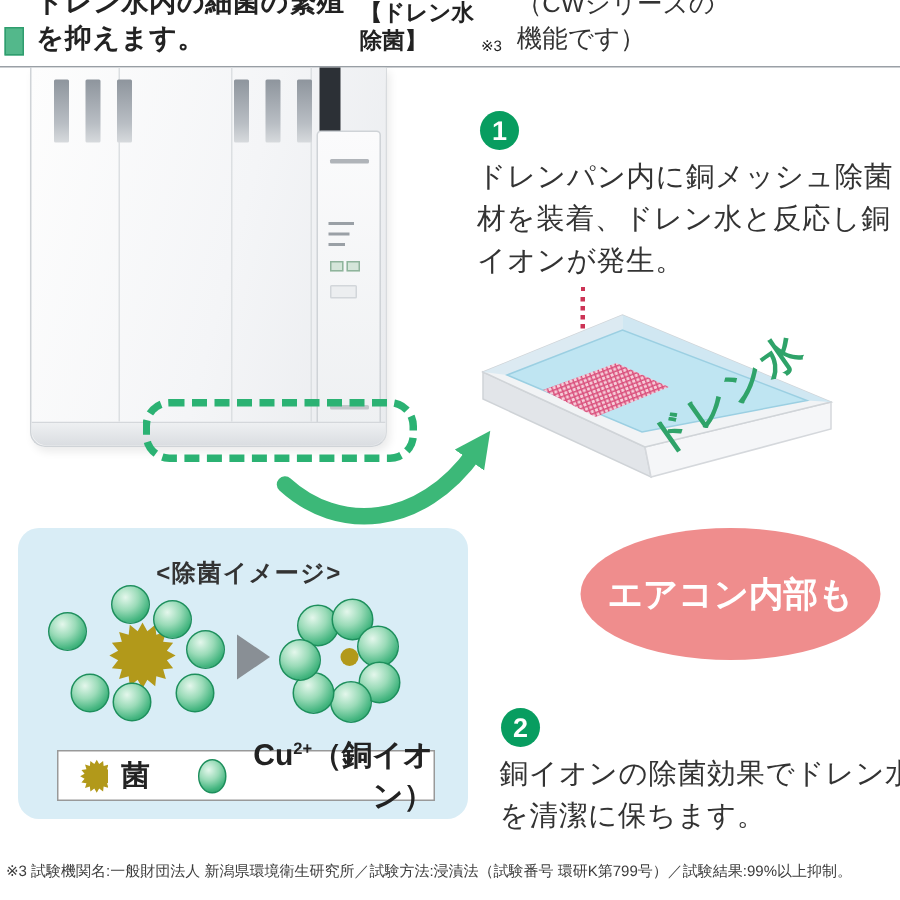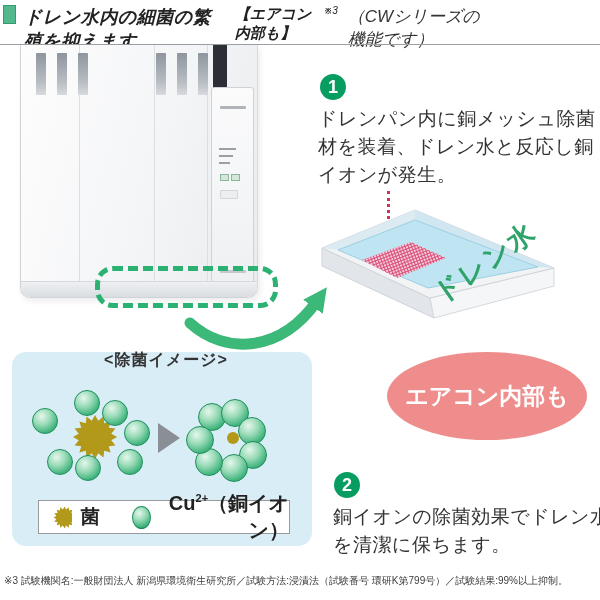--- a/index.html
+++ b/index.html
@@ -5,21 +5,21 @@
   * { margin:0; padding:0; box-sizing:border-box; }
   html,body { width:600px; height:600px; }
   body {
     font-family:"Liberation Sans","DejaVu Sans",sans-serif;
     background:#fff; color:#333; overflow:hidden; position:relative;
   }
   .abs { position:absolute; }
 
   
   .header { position:absolute; left:0; top:5px; width:488px; height:32px;
-            display:flex; align-items:flex-start;font-style:italic; }
+            display:flex; align-items:flex-end; }
   .hdr-square { width:19px; height:19px; background:#53b88b; border:1px solid #2f9d6e;
                 margin:0 8px 0 3px; }
   .hdr-title { font-size:18px; font-weight:bold; color:#222; letter-spacing:0.5px; }
   .hdr-tag   { font-size:15px; font-weight:bold; color:#222; margin-left:6px; }
   .hdr-sup   { font-size:10px; color:#222; vertical-align:top; margin-left:1px; }
   .hdr-series{ font-size:17px; color:#333; margin-left:10px; }
   .hdr-rule  { position:absolute; left:0; top:44px; width:600px; height:0;
                border-top:1px solid #9aa0a6; }
 
   
@@ -98,21 +98,21 @@
   <defs>
     <symbol id="burst" viewBox="0 0 100 100">
       <polygon points="98,50 85.3,57 94.4,68.4 79.9,70 83.9,83.9 70,79.9 68.4,94.4 57,85.3 50,98 43,85.3 31.6,94.4 30,79.9 16.1,83.9 20.1,70 5.6,68.4 14.7,57 2,50 14.7,43 5.6,31.6 20.1,30 16.1,16.1 30,20.1 31.6,5.6 43,14.7 50,2 57,14.7 68.4,5.6 70,20.1 83.9,16.1 79.9,30 94.4,31.6 85.3,43" fill="#b2991a"></polygon>
     </symbol>
   </defs>
 </svg>
 
 <div class="header">
   <div class="hdr-square"></div>
   <span class="hdr-title">ドレン水内の細菌の繁殖を抑えます。</span>
-  <span class="hdr-tag">【エアコン内部も】</span>
+  <span class="hdr-tag">【ドレン水除菌】</span>
   <span class="hdr-sup">※3</span>
   <span class="hdr-series">（CWシリーズの機能です）</span>
 </div>
 <div class="hdr-rule"></div>
 
 <div class="abs ac-unit">
   <div class="seam" style="left:58px"></div>
   <div class="seam" style="left:133px"></div>
   <div class="seam" style="left:186px"></div>
   <div class="slat" style="left:15px"></div>
@@ -168,21 +168,21 @@
   <polygon points="26,52 103,22 226,69 116,90" fill="#bfe5f2" stroke="#9bcfe2" stroke-width="1"></polygon>
   <polygon points="50,62 99,44 134,60 85,80" fill="url(#mesh)"></polygon>
   <text x="178" y="72" transform="rotate(-35 178 72)" text-anchor="middle" font-size="27" font-weight="bold" fill="#2fa369" letter-spacing="2">ドレン水</text>
 </svg>
 
 <div class="abs badge">
   <div>エアコン内部も</div>
 </div>
 
 <div class="abs diagram-box"></div>
-<div class="diagram-title abs" style="left:12px; top:350px; width:308px;">&lt;除菌イメージ&gt;</div>
+<div class="diagram-title abs" style="left:12px; top:372px; width:308px;">&lt;除菌イメージ&gt;</div>
 
 <svg class="abs" style="left:72px; top:414px;" width="46" height="46">
     <use href="#burst" width="46" height="46"></use>
   </svg>
 <div class="ion" style="left:32px;  top:408px; width:26px; height:26px;"></div>
 <div class="ion" style="left:74px;  top:390px; width:26px; height:26px;"></div>
 <div class="ion" style="left:102px; top:400px; width:26px; height:26px;"></div>
 <div class="ion" style="left:124px; top:420px; width:26px; height:26px;"></div>
 <div class="ion" style="left:47px;  top:449px; width:26px; height:26px;"></div>
 <div class="ion" style="left:75px;  top:455px; width:26px; height:26px;"></div>

